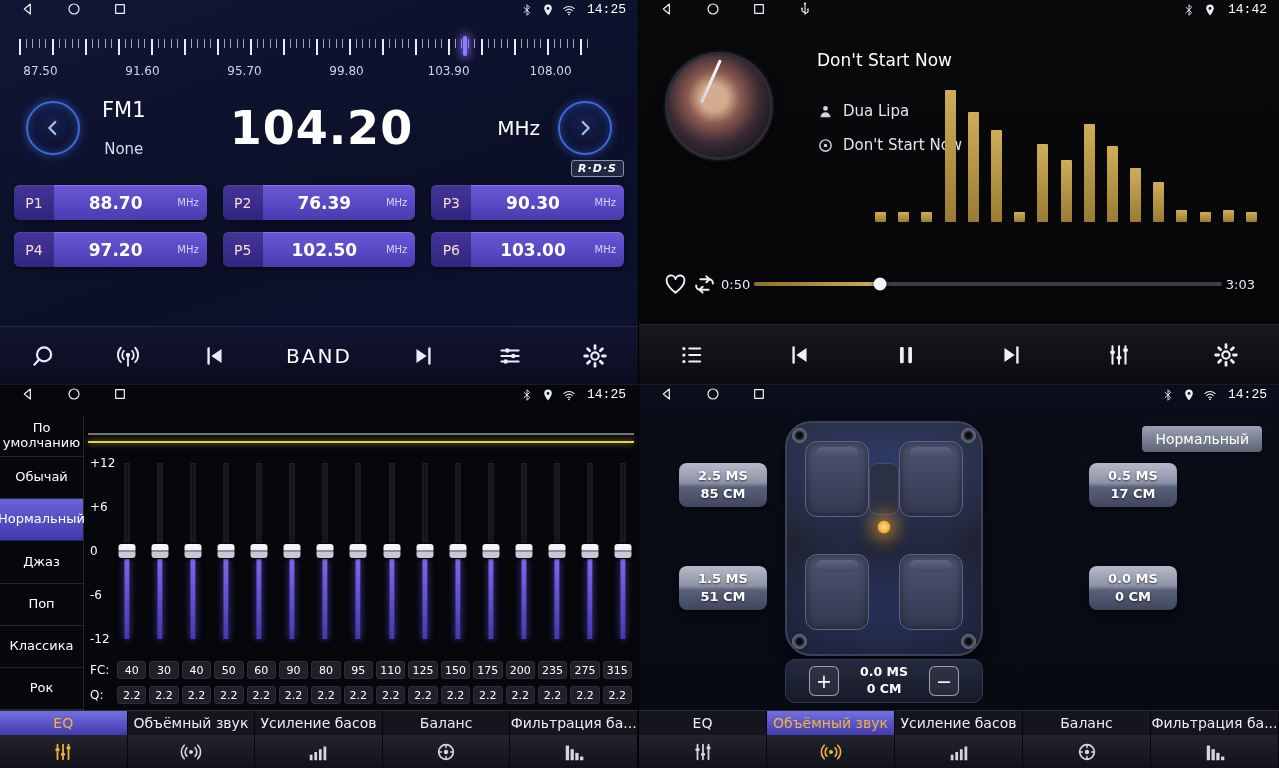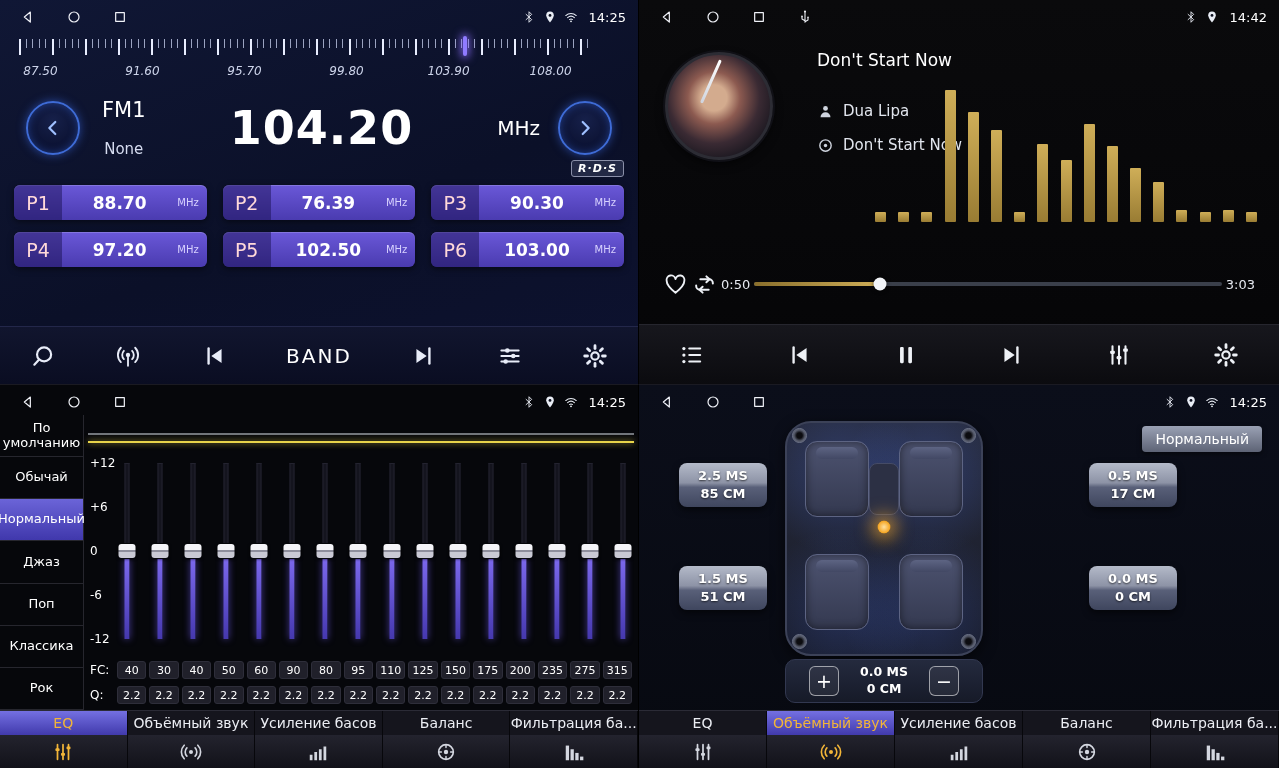--- a/index.html
+++ b/index.html
@@ -11,47 +11,47 @@
 #player{background:linear-gradient(180deg,#0a0a0c,#050507);}
 #eq{background:#06070b;border-right:1px solid #000;border-top:1px solid #1a1a22;}
 #sound{background:linear-gradient(180deg,#0b0e1a,#070910);border-top:1px solid #1a1a22;}
 
 
 .svg{display:inline-block;}
 .svg svg{width:100%;height:100%;display:block;} .i17{width:17px;height:17px;}
 .i22{width:22px;height:22px;} .i25{width:25px;height:25px;} .i26{width:26px;height:26px;}
 
 
-.statusbar{height:30px;display:flex;align-items:center;padding:17px 12px;color:#fff;}
+.statusbar{height:30px;display:flex;align-items:flex-end;padding:17px 12px;color:#fff;font-family:Liberation Mono, monospace;}
 .sb-left{display:flex;align-items:center;gap:30px;margin-left:8px;}
 .sb-right{margin-left:auto;display:flex;align-items:center;gap:7px;}
 .sb-nav{width:16px;height:16px;color:#f0f2f8;cursor:pointer;}
 .sb-ic{width:14px;height:14px;color:#e9edf5;}
 .sb-time{font-size:13px;margin-left:4px;}
 
 
-.ruler{position:relative;height:52px;margin:2px 6px 0;font-style:italic;}
+.ruler{position:relative;height:52px;margin:2px 6px 0;}
 .ticks-minor{position:absolute;left:2%;right:7%;top:3px;height:9px;background:repeating-linear-gradient(90deg,rgba(215,224,255,.7) 0 1px,transparent 1px 6.6px);}
 .ticks-major{position:absolute;left:2%;right:7%;top:3px;height:16px;background:repeating-linear-gradient(90deg,#e8edff 0 2px,transparent 2px 33px);}
 .ruler-ind{position:absolute;top:0;width:4px;height:20px;background:#8f7bff;border-radius:2px;box-shadow:0 0 8px 2px rgba(140,110,255,.85);cursor:pointer;}
 .ruler-label{position:absolute;top:28px;transform:translateX(-50%);font-size:12px;color:#cdd4ea;}
 .radio-main{display:flex;align-items:center;padding:10px 26px 0;gap:6px;}
 .tune-btn{width:54px;height:54px;border-radius:50%;flex:none;display:flex;align-items:center;justify-content:center;color:#9fc0ff;background:radial-gradient(circle at 50% 35%,#16204a,#0b1130 72%);border:2px solid #3e6bd6;box-shadow:0 0 10px rgba(60,110,240,.55),inset 0 0 9px rgba(60,110,240,.45);cursor:pointer;}
 .band-block{margin-left:16px;text-align:center;}
 .band-name{font-size:21px;color:#fff;}
 .stereo{font-size:15px;color:#d6dcf0;margin-top:18px;}
 .freq-block{flex:1;text-align:center;}
 .freq-big{font-size:46px;font-weight:bold;color:#fff;letter-spacing:1px;line-height:1.05;}
 .dx{font-size:15px;color:#d6dcf0;margin-top:4px;padding-left:110px;}
 .unit-block{font-size:20px;color:#fff;margin-right:12px;}
 .rds-row{display:flex;justify-content:flex-end;padding:2px 14px 0;}
 .rds{font-style:italic;font-weight:bold;font-size:11px;color:#fff;background:#232945;border:1px solid #8a8fa8;border-radius:3px;padding:1px 6px;letter-spacing:1px;}
 .presets{display:grid;grid-template-columns:repeat(3,1fr);gap:12px 16px;padding:8px 14px 0;}
 .preset{height:35px;border-radius:6px;display:flex;align-items:center;background:linear-gradient(180deg,#6a58d8,#4a3bb0);box-shadow:0 2px 6px rgba(0,0,0,.5),inset 0 1px 0 rgba(255,255,255,.18);overflow:hidden;cursor:pointer;}
-.p-label{width:48px;align-self:stretch;display:flex;align-items:center;justify-content:center;background:rgba(20,10,70,.45);color:#ffd9d9;font-size:19px;}
+.p-label{width:40px;align-self:stretch;display:flex;align-items:center;justify-content:center;background:rgba(20,10,70,.45);color:#ffd9d9;font-size:14px;}
 .p-freq{flex:1;text-align:center;color:#fff;font-size:17px;font-weight:bold;}
 .p-unit{font-size:10px;color:#d8d2ff;padding-right:8px;}
 .radio-toolbar{position:absolute;left:0;right:0;bottom:0;height:58px;background:linear-gradient(180deg,#11152e,#0a0d22);border-top:1px solid #23274a;display:flex;align-items:center;justify-content:space-around;color:#e8ecf8;}
 .band-label{font-size:20px;letter-spacing:2px;color:#fff;cursor:pointer;}
 
 
 .album{position:absolute;left:26px;top:52px;width:108px;height:108px;border-radius:50%;background:radial-gradient(circle at 45% 42%,#d3ab8e 0 16%,#8c5a50 32%,#3a2a33 56%,#14141c 82%);border:3px solid #2c2c34;box-shadow:0 0 0 2px #101016,0 4px 10px rgba(0,0,0,.65);}
 .album::after{content:"";position:absolute;left:50%;top:5%;width:3px;height:46%;background:linear-gradient(#ffffff,#cfd4de);transform:rotate(24deg);transform-origin:top center;border-radius:2px;}
 .track-title{position:absolute;left:178px;top:50px;font-size:17px;color:#fff;}
 .meta-row{position:absolute;left:178px;display:flex;align-items:center;gap:9px;color:#e2e6ee;font-size:15px;}

